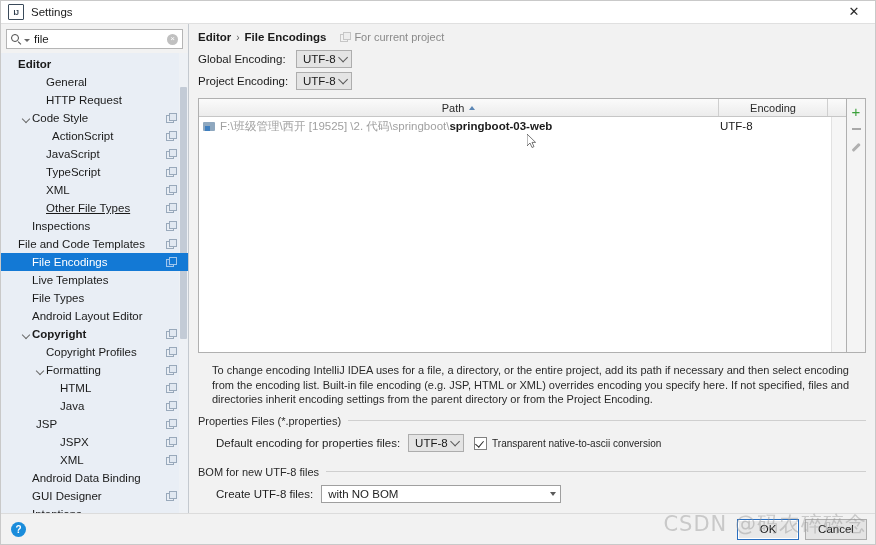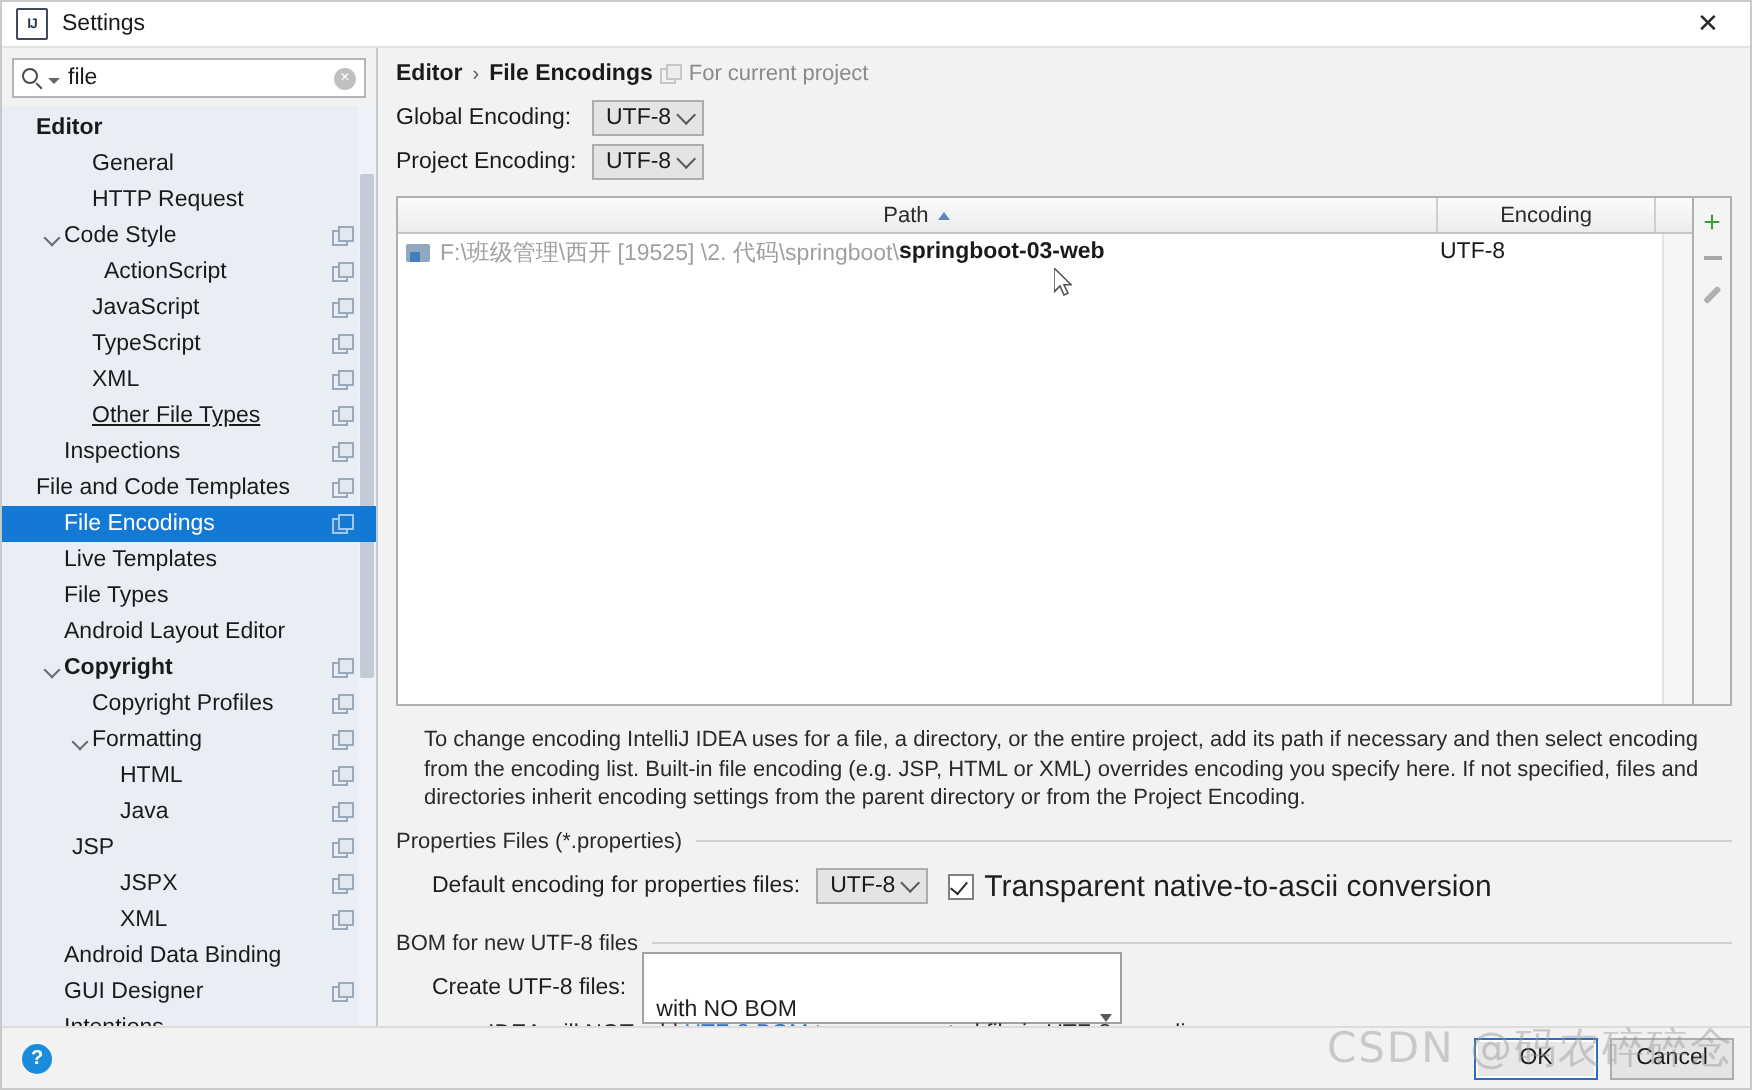--- a/index.html
+++ b/index.html
@@ -230,21 +230,21 @@
   .breadcrumb {
     display: flex;
     align-items: center;
     height: 16px;
     margin-bottom: 7px;
     font-size: 11.5px;
   }
   .bc-part { font-weight: bold; color: #1a1a1a; }
   .bc-sep { margin: 0 5px; color: #5a5a5a; font-size: 10px; }
   .bc-hint {
-    margin-left: 4px;
+    margin-left: 14px;
     color: #8a8a8a;
     display: flex;
     align-items: center;
     font-size: 11px;
   }
   .bc-hint .cfg-icon { margin-left: 0; margin-right: 4px; opacity: .6; }
   .bc-hint .cfg-icon::before { background: #f2f2f2; border-color: #a9a9a9; }
   .bc-hint .cfg-icon::after { background: #eaeaea; border-color: #a9a9a9; }
 
   .formrow {
@@ -441,46 +441,46 @@
     flex: 1 1 auto;
     height: 1px;
     background: #cfcfcf;
     margin-left: 7px;
   }
   .indent { padding-left: 18px; }
   .checkline {
     display: flex;
     align-items: center;
     margin-left: 10px;
-    font-size: 15px;
+    font-size: 10px;
   }
   .checkbox {
     width: 11px; height: 11px;
     border: 1px solid #808080;
     background: #ffffff;
     margin-right: 5px;
     position: relative;
     flex: 0 0 auto;
   }
   .checkbox.checked::after {
     content: "";
     position: absolute;
     left: 2px; top: 1px;
     width: 4px; height: 7px;
     border-right: 1.5px solid #2a2a2a;
     border-bottom: 1.5px solid #2a2a2a;
     transform: rotate(40deg);
   }
   .wide-combo {
     width: 240px;
-    height: 36px;
+    height: 18px;
     background: #ffffff;
     border: 1px solid #9f9f9f;
     display: flex;
-    align-items: flex-end;
+    align-items: center;
     padding: 0 4px 0 6px;
     font-size: 11.5px;
     box-sizing: border-box;
   }
   .note {
     margin-top: 6px;
     margin-left: 46px;
     font-size: 11.5px;
     color: #2a2a2a;
   }

